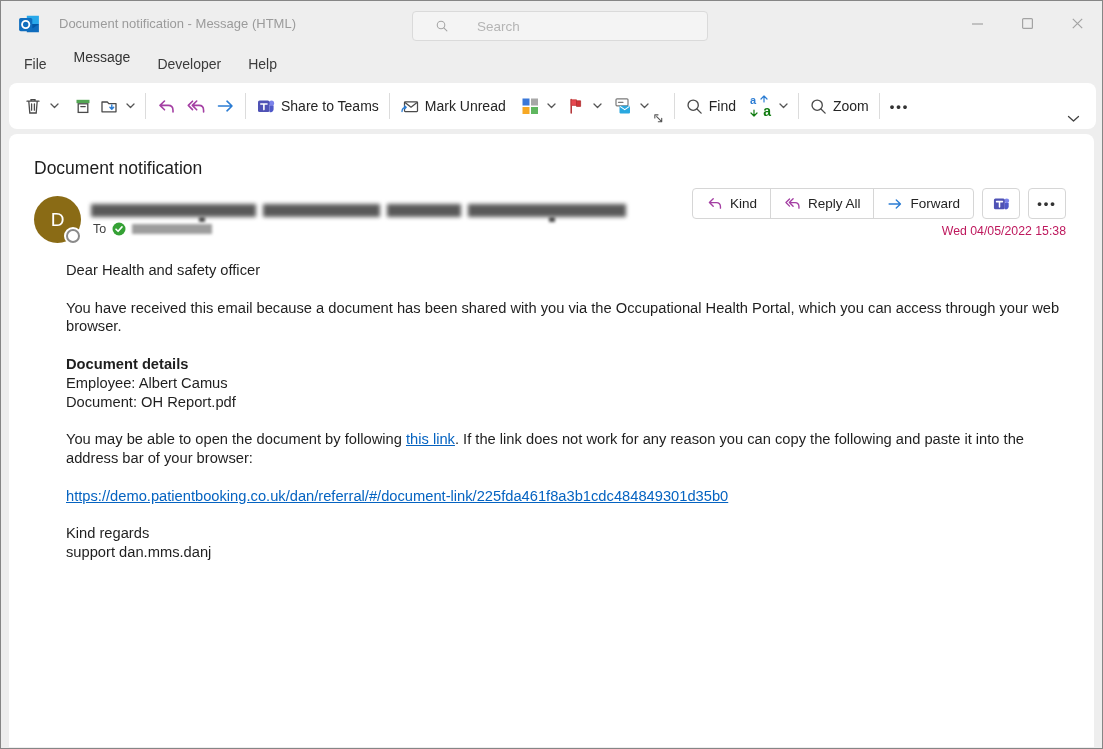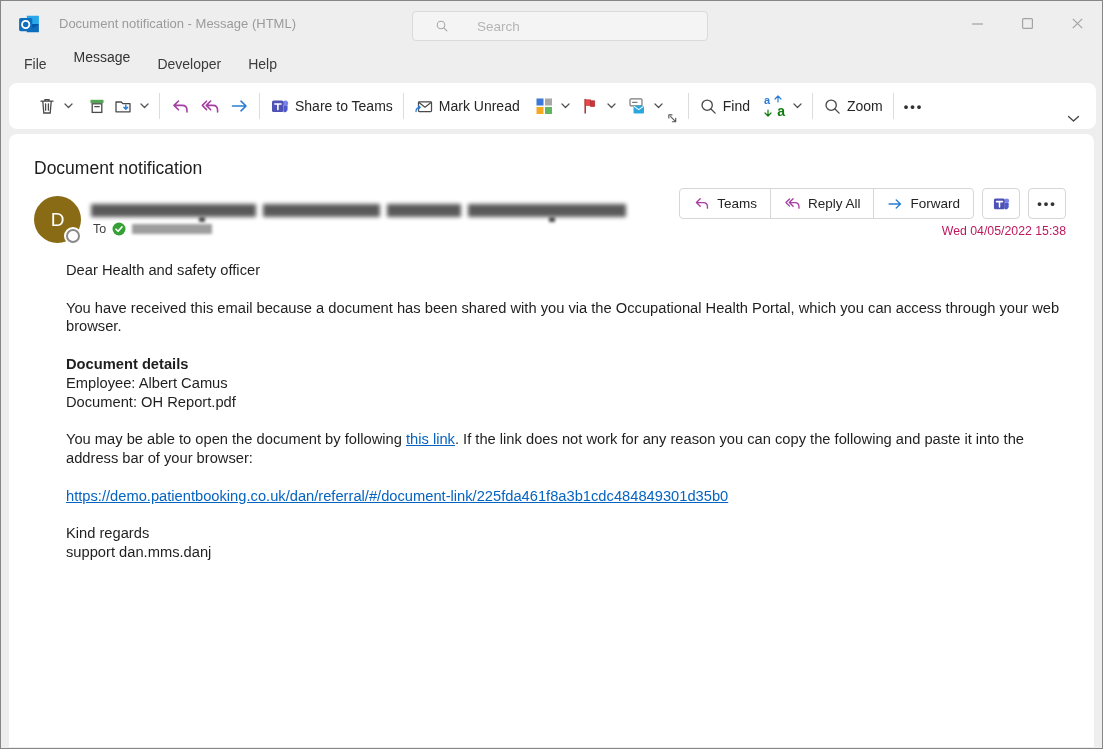--- a/index.html
+++ b/index.html
@@ -29,21 +29,21 @@
   
   .menubar { position:absolute; top:47px; left:0; right:0; height:32px;
     display:flex; align-items:center; padding-left:22px; gap:25px; }
   .menu-item { font-size:14px; color:#3c3c3c; padding:6px 1px; cursor:default; }
   .menu-item.active { font-weight:400; color:#333; border-bottom:3px solid #106ebe;
     padding-bottom:18px; border-radius:0; }
 
   
   .ribbon { position:absolute; top:82px; left:8px; width:1087px; height:46px;
     background:#ffffff; border-radius:8px; display:flex; align-items:center;
-    padding:0 28px; }
+    padding:0 14px; }
   .rb { display:flex; align-items:center; gap:5px; color:#252525; font-size:14px; }
   .rb .lbl { white-space:nowrap; }
   .sep { width:1px; height:26px; background:#dcdcdc; margin:0 10px; }
   .sp6 { width:6px; } .sp10 { width:10px; } .sp14 { width:14px; }
   .chev { margin-left:2px; }
   .launcher { align-self:flex-end; margin-bottom:5px; margin-left:4px; }
   .more-dots { font-size:13px; letter-spacing:2px; color:#333; font-weight:700; }
   .ribbon-collapse { position:absolute; right:16px; bottom:6px; }
 
   .translate-ic { position:relative; width:22px; height:22px; }
@@ -364,21 +364,21 @@
         </svg>
       <div class="redact-to"></div>
     </div>
 
     <div class="actions">
       <div class="btn-group">
         <div class="abtn">
           <svg width="17" height="15" viewBox="0 0 20 17" stroke="#a43fa3">
               <use href="#sym-reply"></use>
             </svg>
-          <span>Teams</span>
+          <span>Kind</span>
         </div>
         <div class="abtn">
           <svg width="17" height="15" viewBox="0 0 20 17" stroke="#a43fa3">
               <use href="#sym-replyall"></use>
             </svg>
           <span>Reply All</span>
         </div>
         <div class="abtn">
           <svg width="16" height="14" viewBox="0 0 19 16" stroke="#2b7cd3">
               <use href="#sym-arrow-right"></use>

